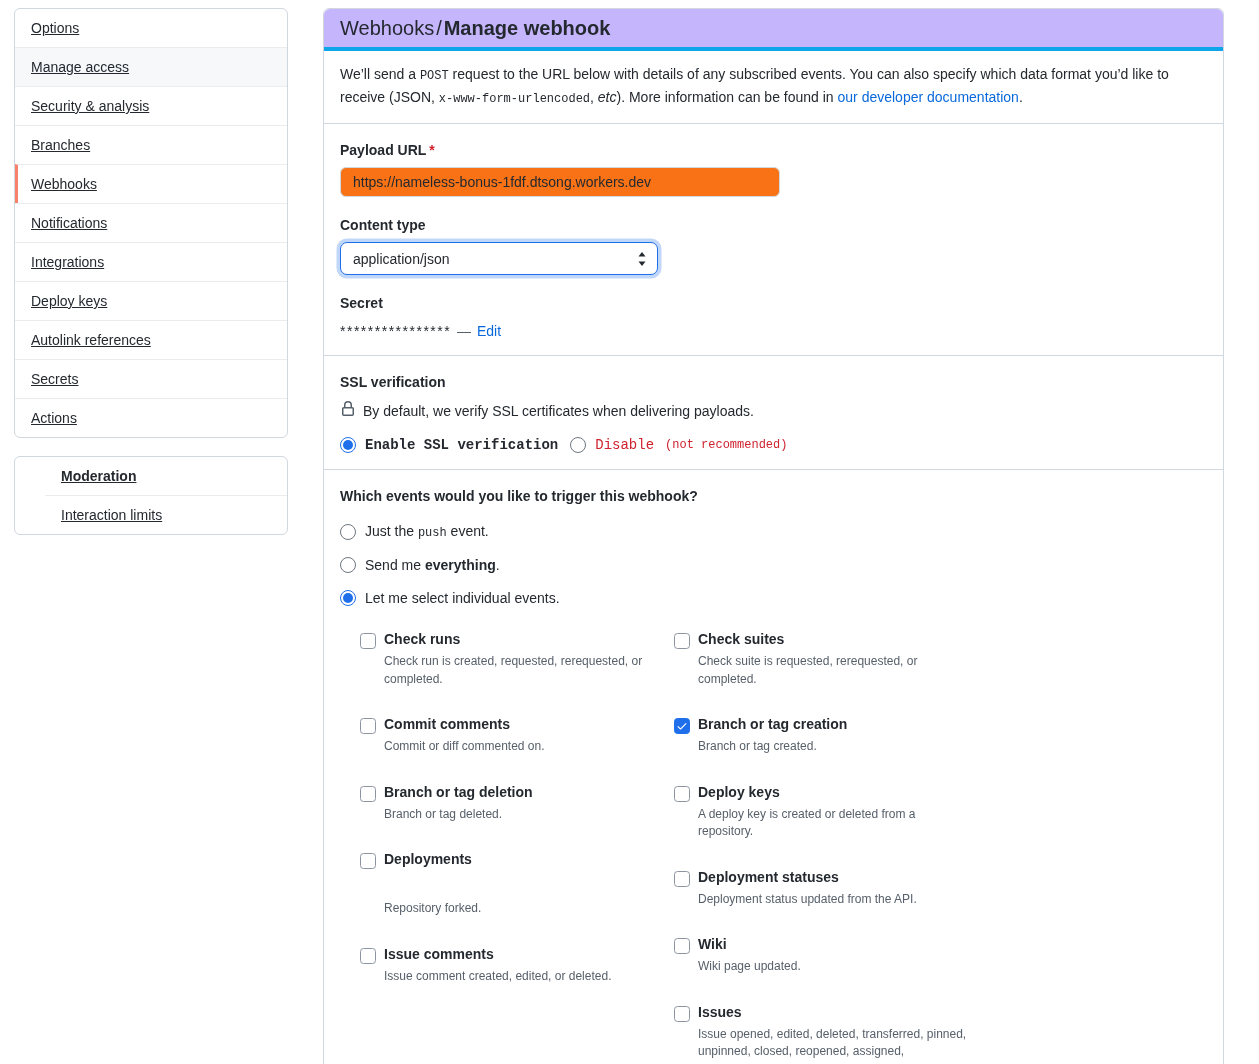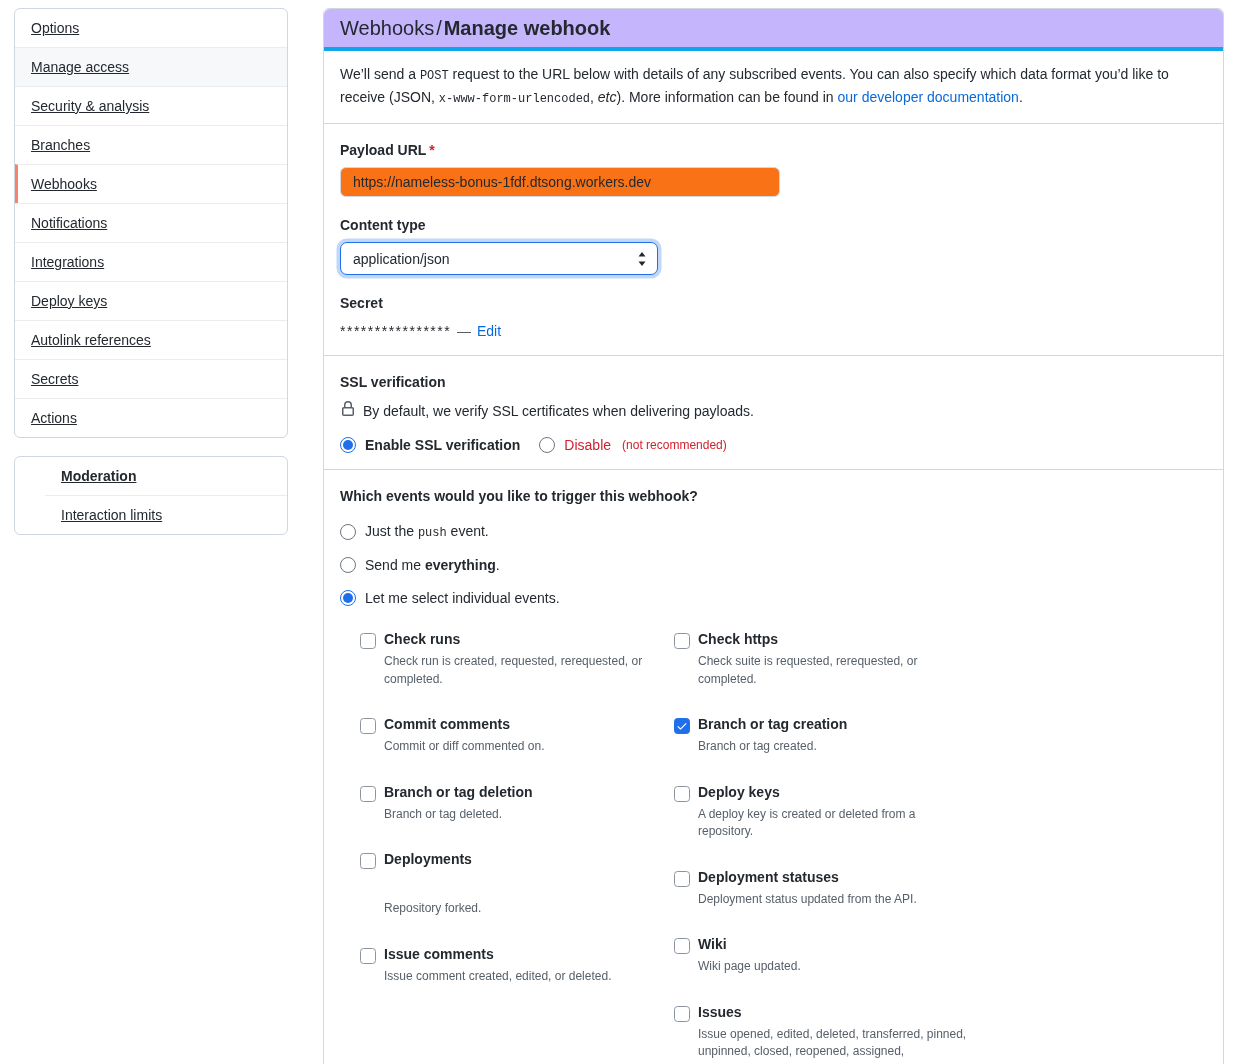--- a/index.html
+++ b/index.html
@@ -73,21 +73,21 @@
   }
   .select .chev { flex:none; display:flex; }
 
   .secret-row { margin-top:10px; font-size:14px; }
   .mask { letter-spacing:1.5px; color:#24292f; }
   .dash { color:#57606a; padding:0 2px; }
 
   .lock-row { display:flex; align-items:center; gap:7px; margin-top:9px; font-size:14px; color:#24292f; }
   .lock-row svg { flex:none; }
 
-  .radio-row { display:flex; align-items:center; gap:19px; margin-top:17px; }
+  .radio-row { display:flex; align-items:center; gap:12px; margin-top:17px;font-family:Liberation Mono, monospace; }
   .radio-label { display:flex; align-items:center; gap:9px; cursor:pointer; font-size:14px; }
   .radio {
     width:16px; height:16px; border-radius:50%; flex:none;
     border:1px solid #6e7781; background:#fff; position:relative;
   }
   .radio.checked { border-color:#1f6feb; }
   .radio.checked::after {
     content:""; position:absolute; inset:2px; border-radius:50%; background:#1f6feb;
   }
   .bold { font-weight:600; }
@@ -253,21 +253,21 @@
               <span class="hook-label">Issue comments</span>
             </label>
             <div class="hook-desc">Issue comment created, edited, or deleted.</div>
           </div>
         </div>
 
         <div class="hook-col">
           <div class="hook-item">
             <label class="hook-head">
               <span class="checkbox"></span>
-              <span class="hook-label">Check https</span>
+              <span class="hook-label">Check suites</span>
             </label>
             <div class="hook-desc">Check suite is requested, rerequested, or completed.</div>
           </div>
           <div class="hook-item">
             <label class="hook-head">
               <span class="checkbox checked">
                 <svg width="12" height="12" viewBox="0 0 16 16">
                     <path fill="#ffffff" d="M13.78 4.22a.75.75 0 0 1 0 1.06l-7.25 7.25a.75.75 0 0 1-1.06 0L2.22 9.28a.75.75 0 1 1 1.06-1.06L6 10.94l6.72-6.72a.75.75 0 0 1 1.06 0z"></path>
                   </svg>
               </span>

